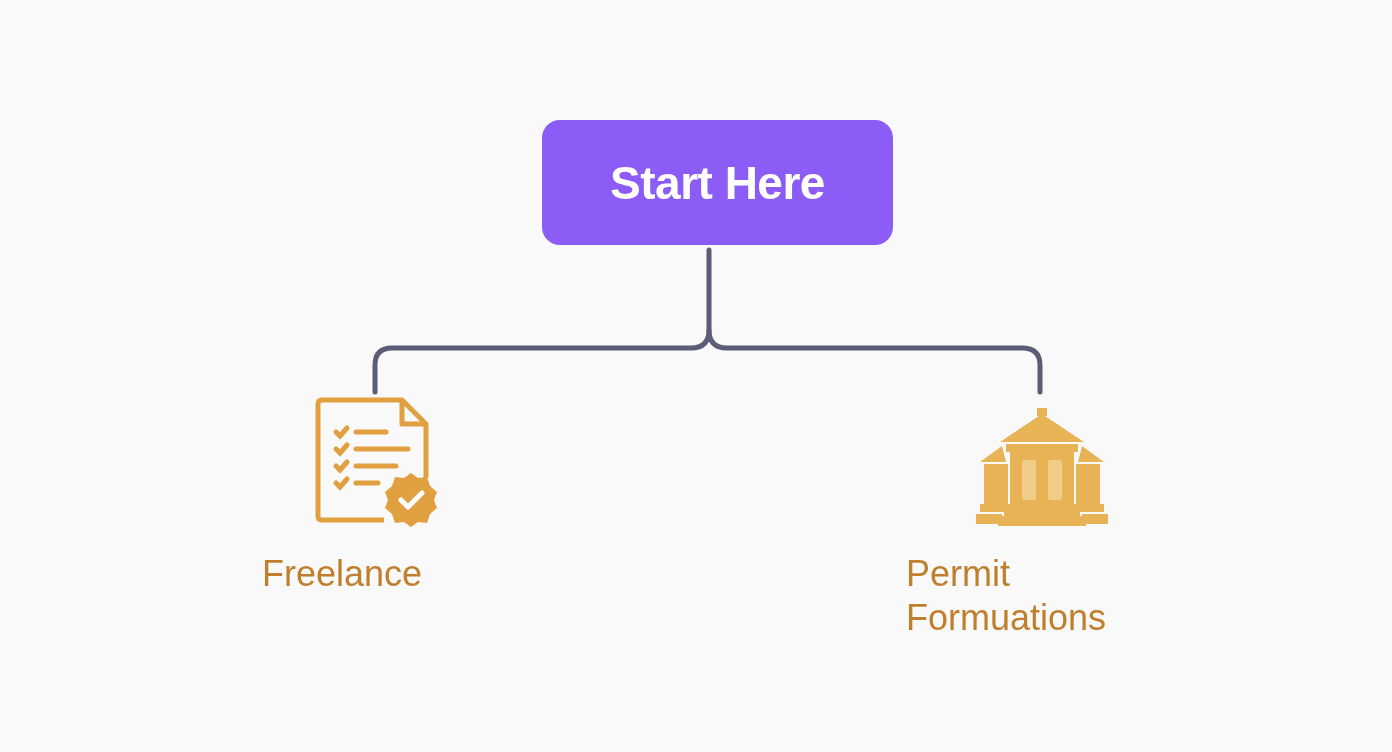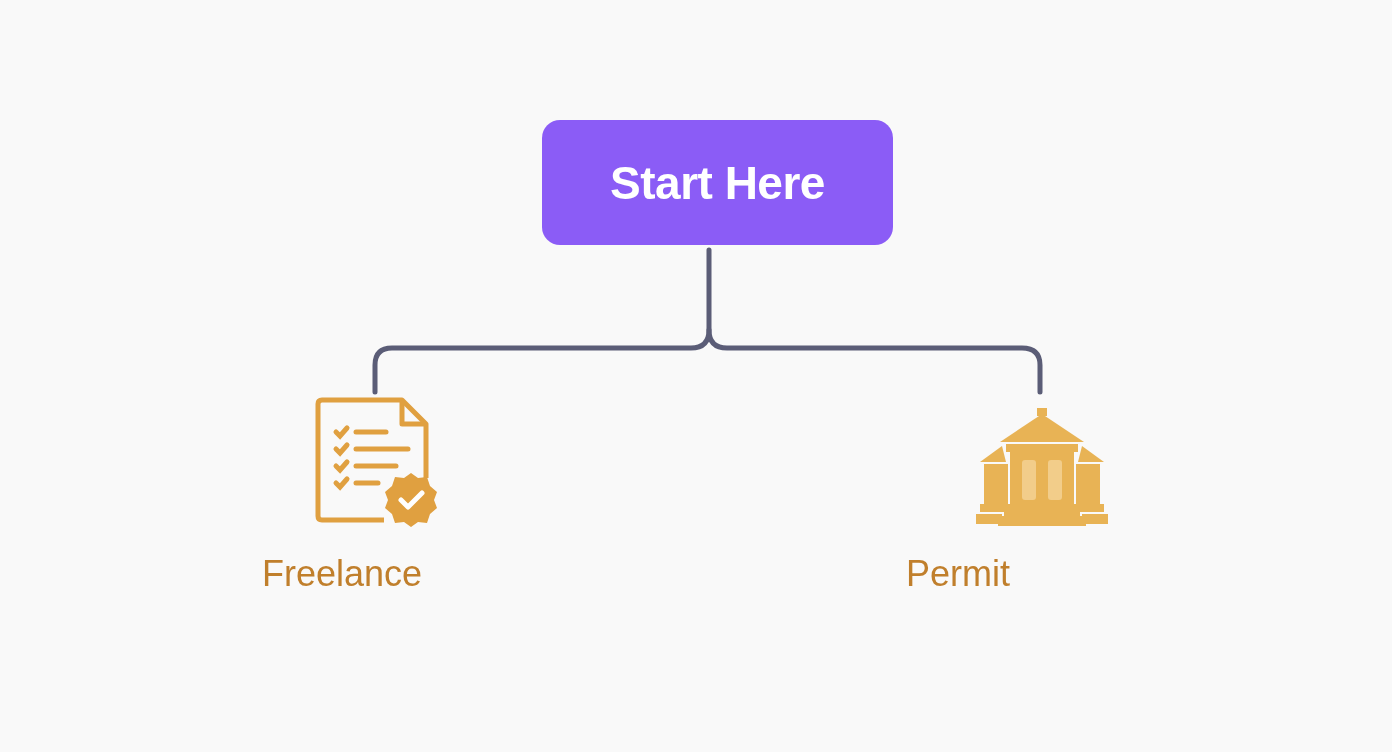--- a/index.html
+++ b/index.html
@@ -94,13 +94,14 @@
     <rect x="72" y="52" width="14" height="40" rx="3"></rect>
   </g>
 </svg>
 
 <div class="label" style="left:262px;top:552px;width:222px;">
   <div>Freelance</div>
 </div>
 
 <div class="label" style="left:906px;top:552px;width:252px;">
   <div>Permit</div>
+  <div>Formuations</div>
 </div>
 
 </body></html>

